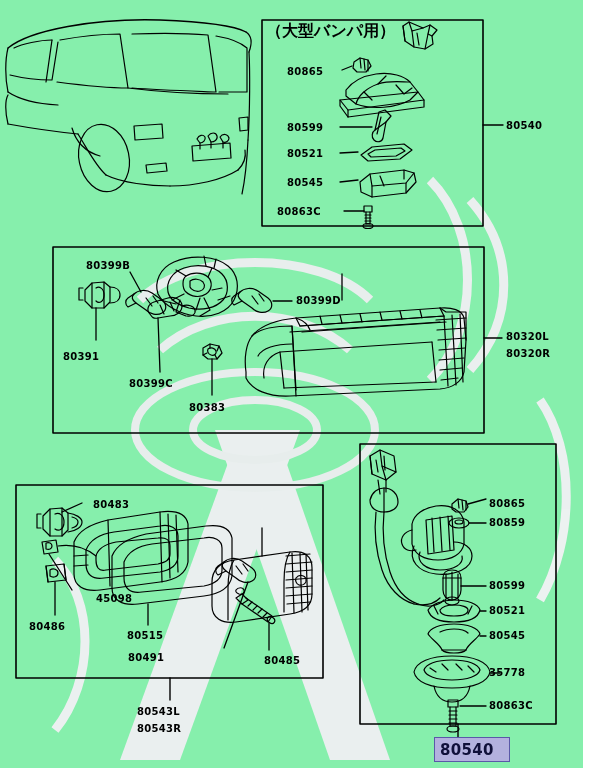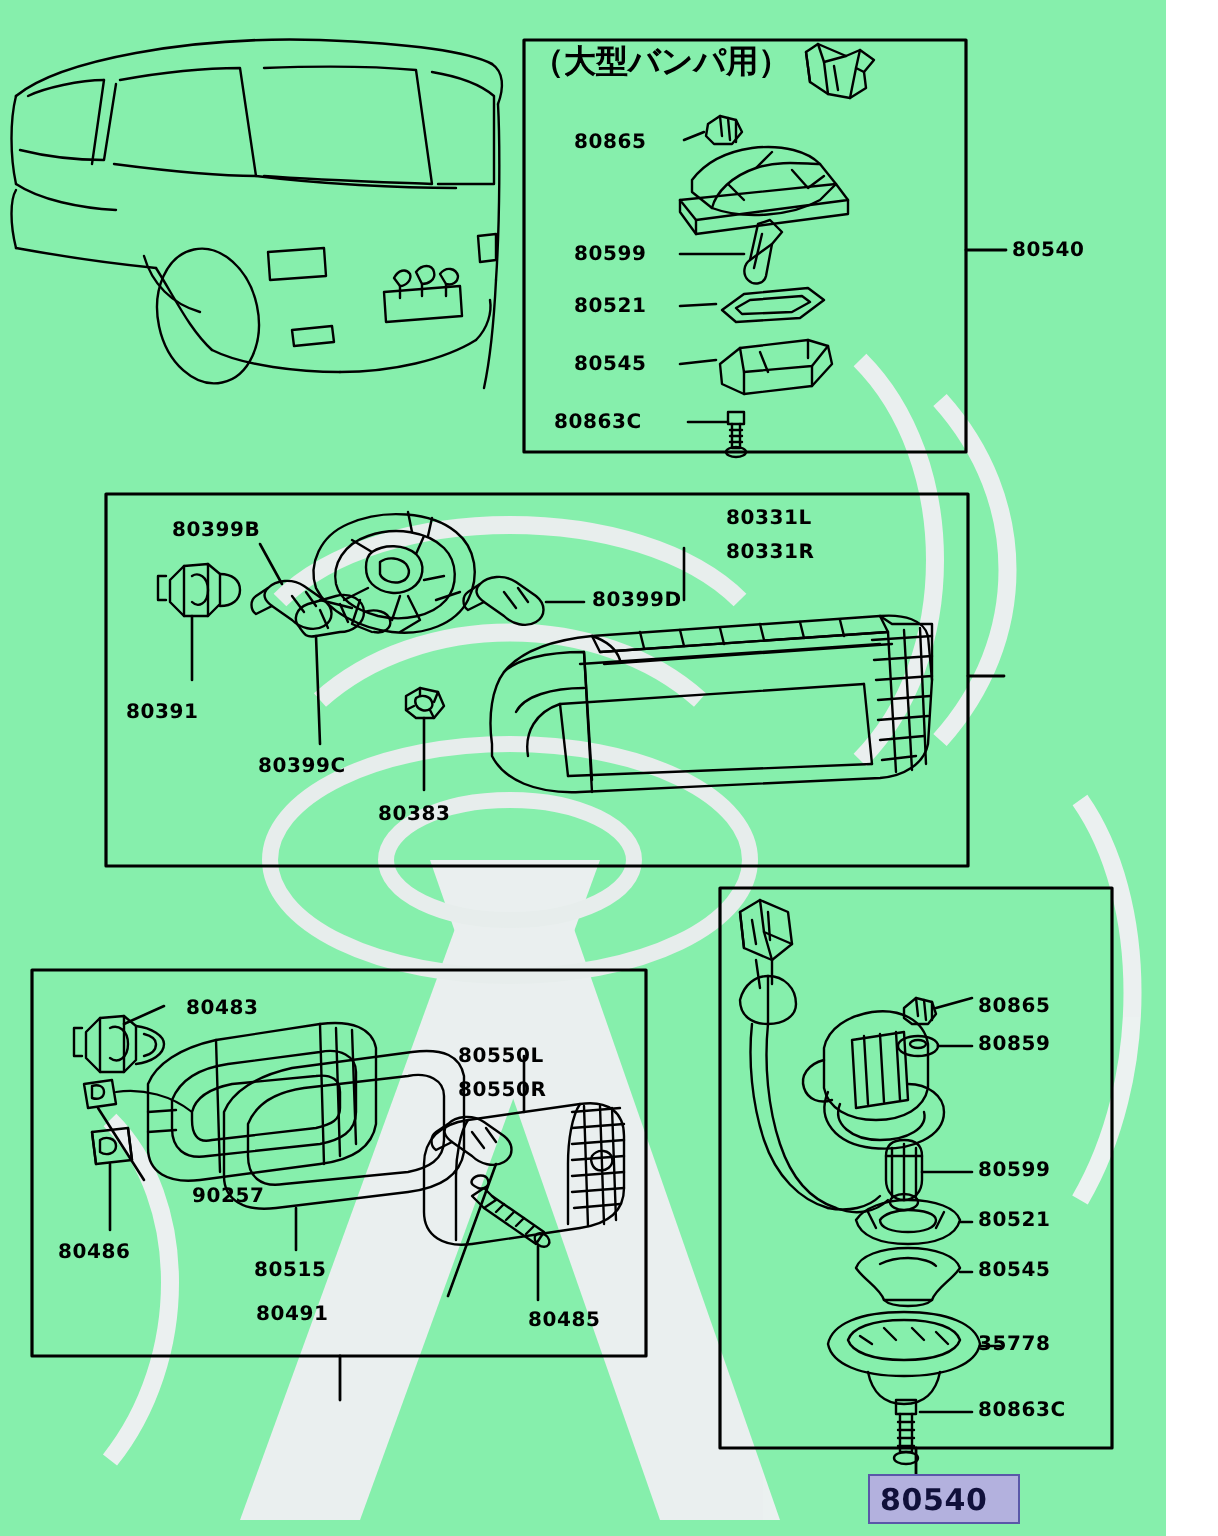--- a/index.html
+++ b/index.html
@@ -467,34 +467,34 @@
   <div class="lbl" style="left:287px; top:145px;">80521</div>
   <div class="lbl" style="left:287px; top:174px;">80545</div>
   <div class="lbl" style="left:277px; top:203px;">80863C</div>
   <div class="lbl" style="left:506px; top:117px;">80540</div>
 
   <div class="lbl" style="left:86px; top:257px;">80399B</div>
   <div class="lbl" style="left:63px; top:348px;">80391</div>
   <div class="lbl" style="left:129px; top:375px;">80399C</div>
   <div class="lbl" style="left:189px; top:399px;">80383</div>
   <div class="lbl" style="left:296px; top:292px;">80399D</div>
-  <div class="lbl two" style="left:363px; top:251px;">
-    <span>80331L</span>
-    <span>80331R</span>
+  <div class="lbl two" style="left:506px; top:328px;">
+    <span>80320L</span>
+    <span>80320R</span>
   </div>
 
   <div class="lbl" style="left:93px; top:496px;">80483</div>
-  <div class="lbl" style="left:96px; top:590px;">90257</div>
+  <div class="lbl" style="left:96px; top:590px;">45098</div>
   <div class="lbl" style="left:29px; top:618px;">80486</div>
   <div class="lbl" style="left:127px; top:627px;">80515</div>
   <div class="lbl" style="left:113px; top:649px;margin-left:15px;">80491</div>
   <div class="lbl" style="left:244px; top:652px;margin-left:20px;">80485</div>
-  <div class="lbl two" style="left:229px; top:520px;">
-    <span>80550L</span>
-    <span>80550R</span>
+  <div class="lbl two" style="left:137px; top:703px;">
+    <span>80543L</span>
+    <span>80543R</span>
   </div>
 
   <div class="lbl" style="left:489px; top:495px;">80865</div>
   <div class="lbl" style="left:489px; top:514px;">80859</div>
   <div class="lbl" style="left:489px; top:577px;">80599</div>
   <div class="lbl" style="left:489px; top:602px;">80521</div>
   <div class="lbl" style="left:489px; top:627px;">80545</div>
   <div class="lbl" style="left:489px; top:664px;">35778</div>
   <div class="lbl" style="left:489px; top:697px;">80863C</div>
 

